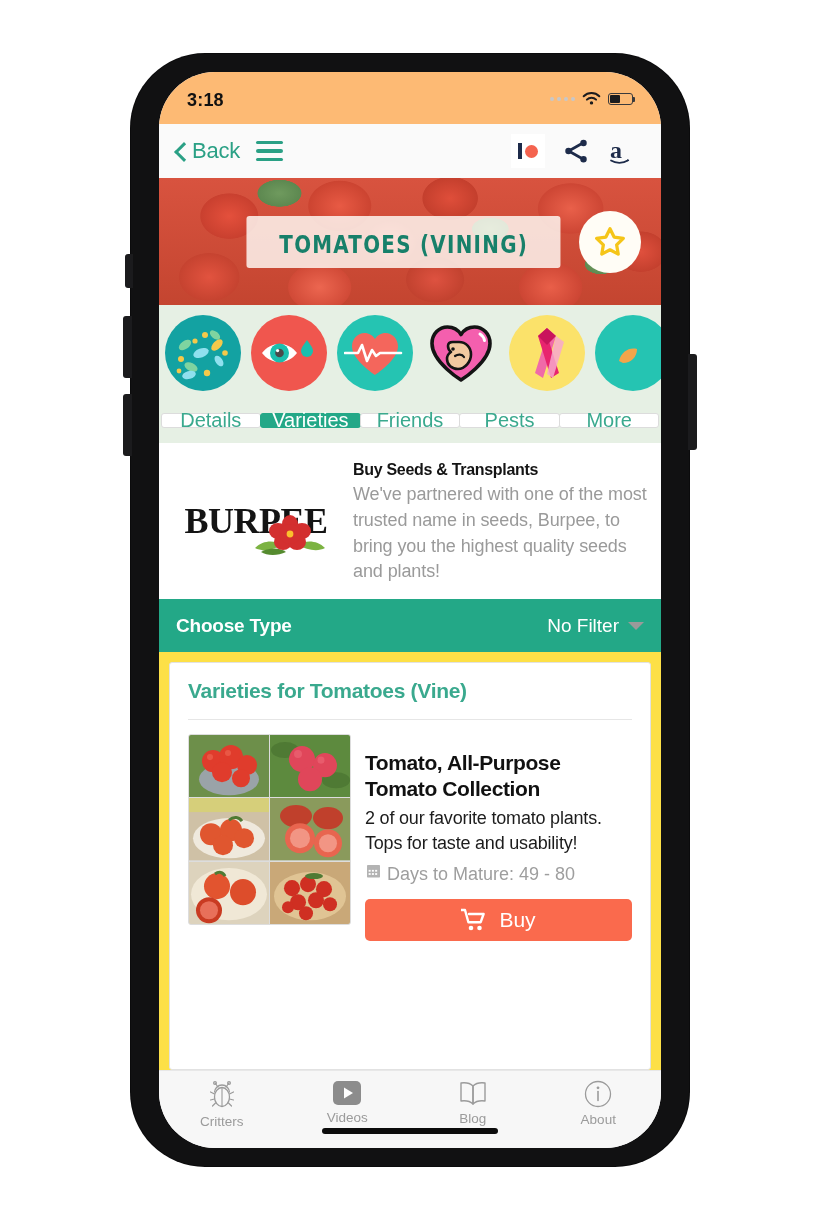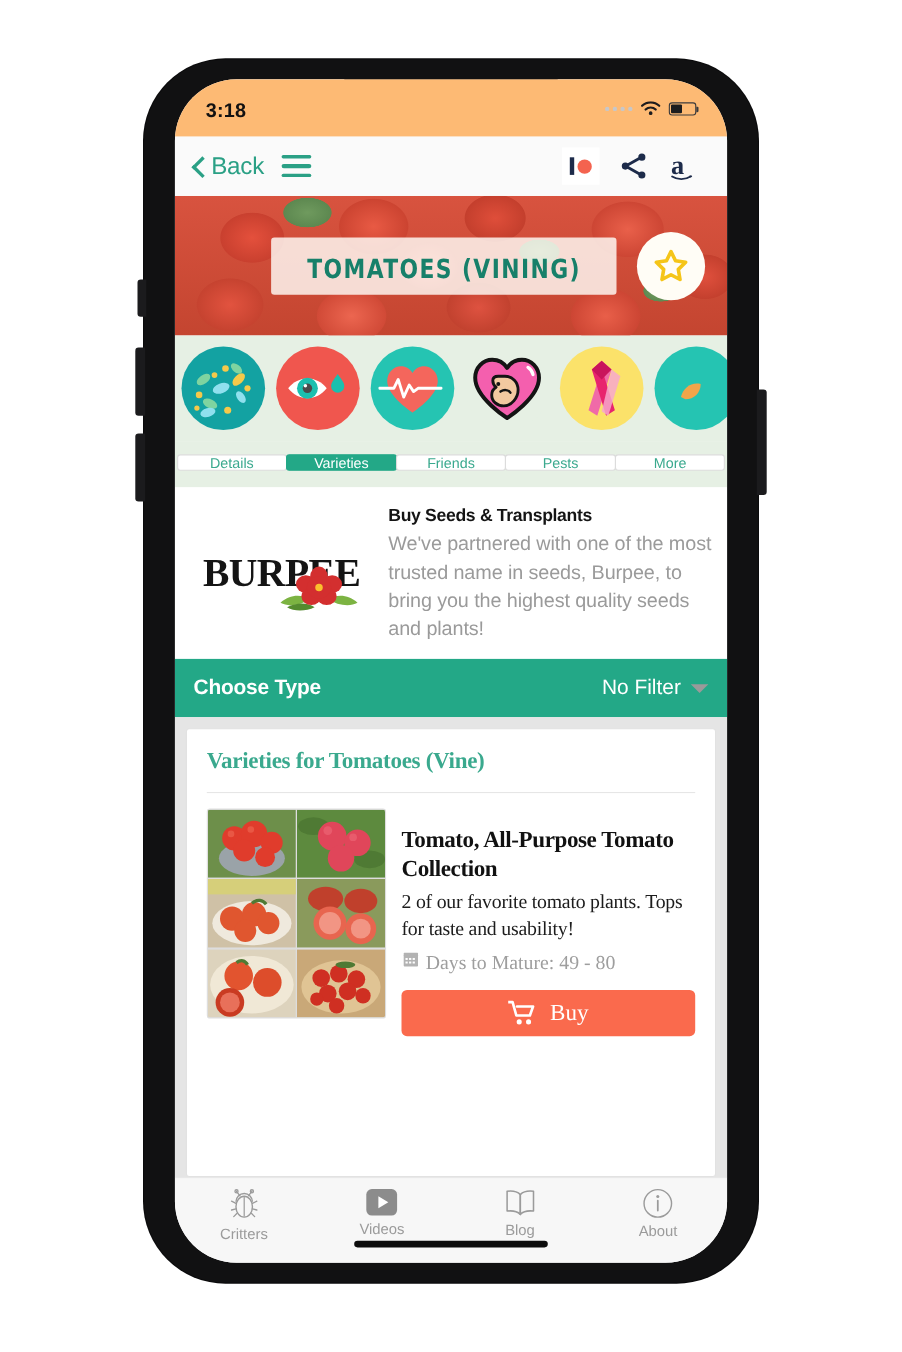--- a/index.html
+++ b/index.html
@@ -168,21 +168,21 @@
 
   
   .tabs {
     flex: 0 0 42px; height: 42px;
     background: #e6f0e4;
     display: flex; padding: 0 2px 3px 2px; gap: 0;
   }
   .tab {
     flex: 1; display: flex; align-items: center; justify-content: center;
     background: #ffffff; border: 1px solid #dcdcdc;
-    color: #3aa98e; font-size: 13px; cursor: pointer;
+    color: #3aa98e; font-size: 20px; cursor: pointer;
     border-radius: 3px; margin: 12px -0.5px;
   }
   .tab.active { background: #23a887; color: #fff; border-color: #23a887; }
 
   
   .burpee {
     flex: 0 0 156px; height: 156px; background: #fff;
     display: flex; align-items: center; padding: 0 8px 0 6px; gap: 6px;
   }
   .burpee-logo { flex: 0 0 182px; display: flex; align-items: center; justify-content: center; position: relative; }
@@ -202,21 +202,21 @@
     display: flex; align-items: center; justify-content: space-between;
     padding: 0 17px;
   }
   .choose-label { font-size: 19px; font-weight: bold; letter-spacing: -.2px; }
   .choose-filter { display: flex; align-items: center; gap: 9px; cursor: pointer; }
   .choose-filter span { font-size: 19px; font-weight: normal; }
   .caret { width: 0; height: 0; border-left: 8px solid transparent; border-right: 8px solid transparent; border-top: 8px solid #9a9a9a; }
 
   
   .content {
-    flex: 1; background: #e5e5e5; padding: 10px 10px 0 10px; overflow: hidden; font-family: Liberation Serif, serif;
+    flex: 1; background: #fde047; padding: 10px 10px 0 10px; overflow: hidden;
   }
   .var-card {
     background: #fff; border: 1px solid #e2e2e2; border-radius: 3px;
     padding: 16px 18px 0 18px; height: 100%;
   }
   .var-title { color: #3aa98e; font-size: 21px; font-weight: bold; letter-spacing: -.3px; }
   .var-rule { height: 1px; background: #e6e6e6; margin: 16px 0 14px 0; }
   .prod { display: flex; gap: 14px; }
   .prod-img {
     flex: 0 0 163px; height: 191px; border: 1px solid #ddd; border-radius: 3px;

